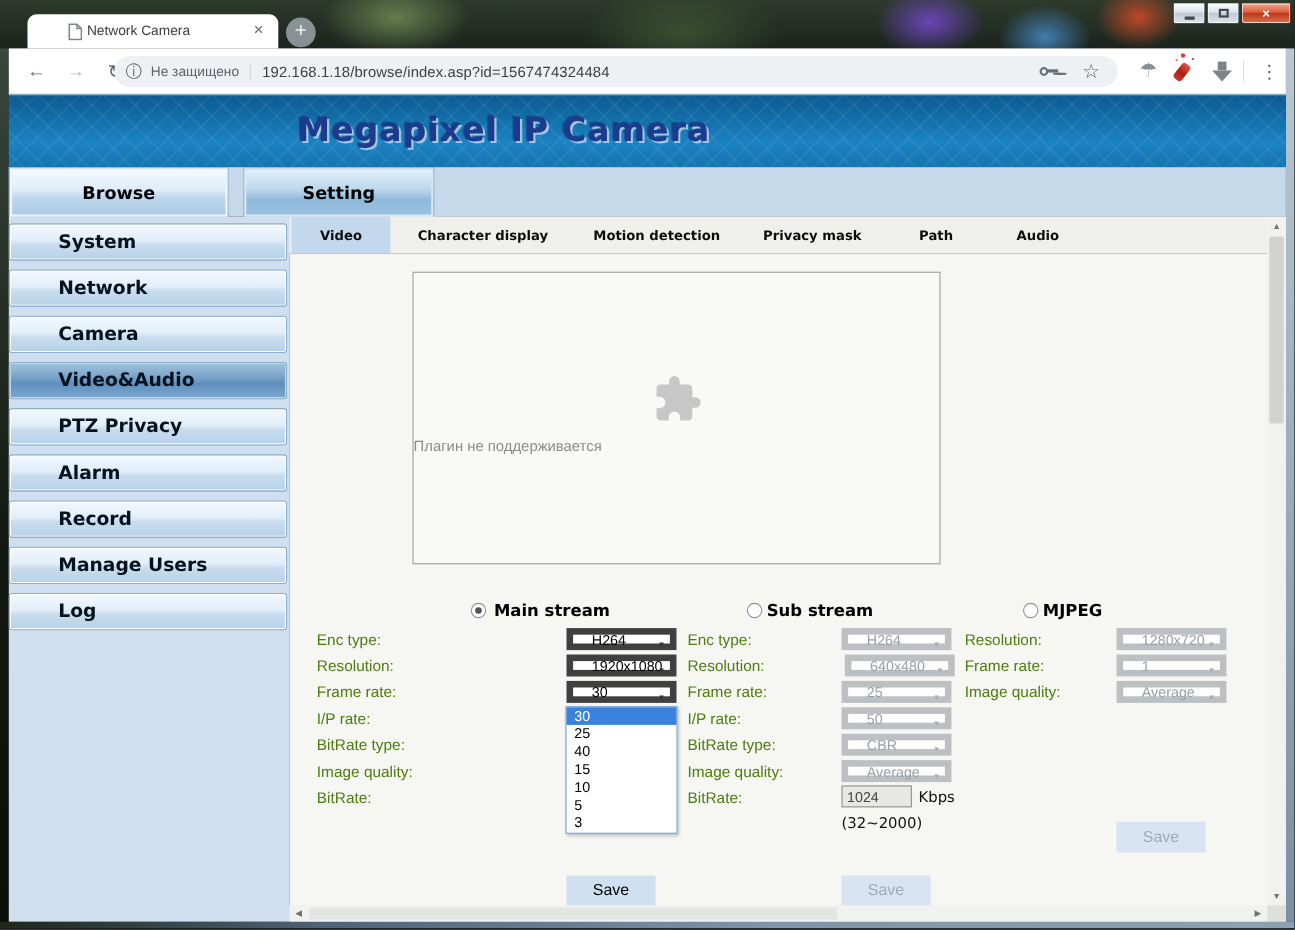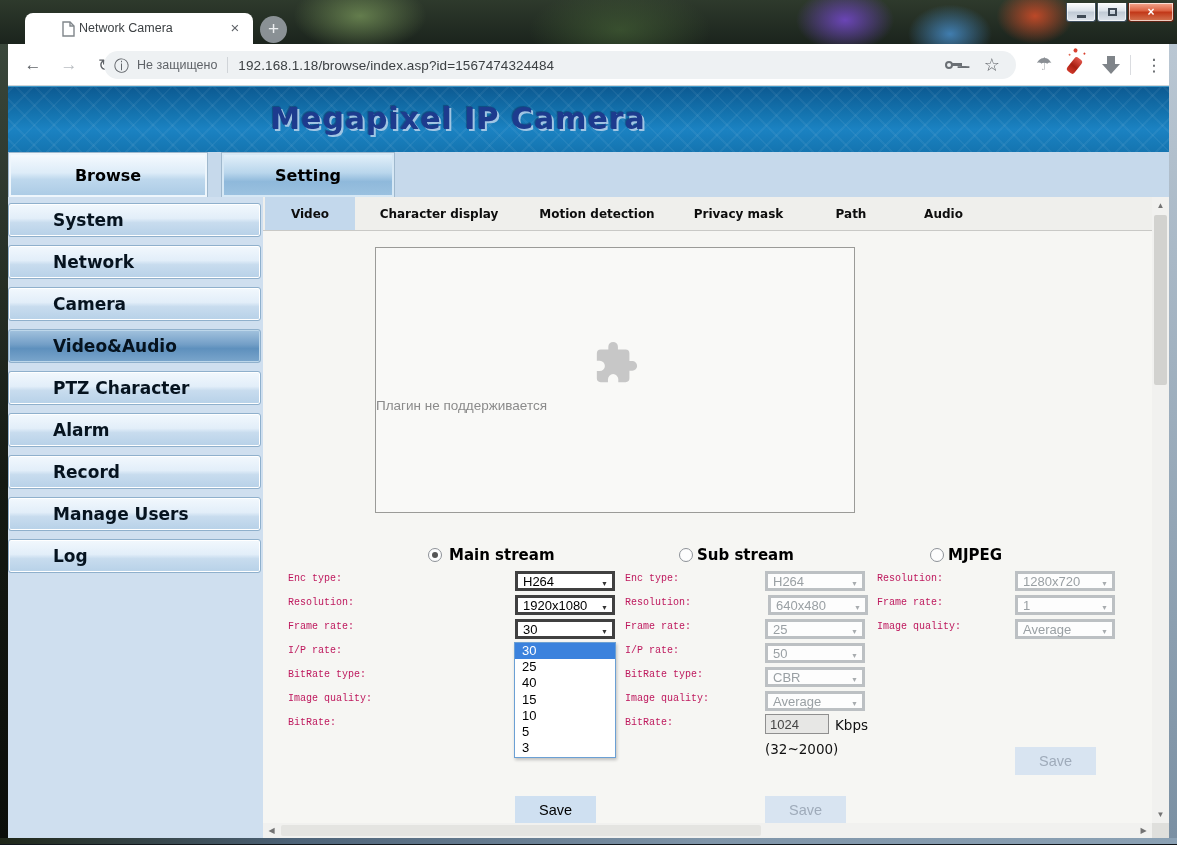--- a/index.html
+++ b/index.html
@@ -98,25 +98,25 @@
     font-family:"DejaVu Sans",sans-serif;font-weight:bold;font-size:12px;color:#0d0d0d;}
   .ctab.active{background:#c3d8ec;}
 
   .plugin-box{left:112px;top:50px;width:480px;height:266px;background:#f9f9f7;border:1px solid #9b9b98;box-sizing:border-box;}
   .plugin-msg{position:absolute;left:0;top:150px;width:100%;text-align:left;font-size:13.5px;color:#8b8b8b;}
   .puzzle{position:absolute;left:217px;top:92px;}
 
   .radio{width:14px;height:14px;border-radius:50%;border:1px solid #8d9298;background:#fdfdfd;box-sizing:border-box;}
   .radio.checked::after{content:"";position:absolute;left:3px;top:3px;width:6px;height:6px;border-radius:50%;background:#555;}
   .rlabel{font-family:"DejaVu Sans",sans-serif;font-weight:bold;font-size:15px;color:#000;}
-  .flabel{font-family:Liberation Mono, monospace;font-size:10px;color:#be185d;}
+  .flabel{font-family:Liberation Sans, sans-serif;font-size:14px;color:#4d7c0f;}
   .slabel{font-family:"DejaVu Sans",sans-serif;font-size:13.5px;color:#111;}
 
-  .sel{width:100px;height:20px;background:#fff;border:3px solid #404040;box-sizing:border-box;
-    font-size:13px;color:#000;display:flex;align-items:center;padding-left:5px;}
+  .sel{width:100px;height:20px;background:#fff;border:6px solid #404040;box-sizing:border-box;
+    font-size:13px;color:#000;display:flex;align-items:center;padding-left:17px;}
   .sel .arrow{position:absolute;right:4px;top:6px;font-size:7px;color:#333;line-height:8px;}
   .sel.disabled{color:#9aa0a4;border-color:#bcc0c3;background:#fdfdfd;}
   .sel.disabled .arrow{color:#a8acaf;}
 
   .droplist{left:251px;top:445px;width:102px;height:116px;background:#fff;border:1px solid #6ba0d4;
     box-sizing:border-box;box-shadow:1px 2px 3px rgba(0,0,0,.22);z-index:5;}
   .dropitem{height:16.2px;line-height:16.2px;font-size:13px;padding-left:7px;color:#000;}
   .dropitem.selected{background:#3b82dd;color:#fff;}
 
   .bitrate-input{left:502px;top:517px;width:64px;height:20px;background:#e7e7e5;border:1px solid #8f8f8f;
@@ -195,21 +195,21 @@
   <div class="navband abs">
     <div class="bigtab browse abs">Browse</div>
     <div class="bigtab setting abs">Setting</div>
   </div>
 
   <div class="sidebar abs">
     <div class="side-btn abs" style="top:6px">System</div>
     <div class="side-btn abs" style="top:48px">Network</div>
     <div class="side-btn abs" style="top:90px">Camera</div>
     <div class="side-btn active abs" style="top:132px">Video&amp;Audio</div>
-    <div class="side-btn abs" style="top:174px">PTZ Character</div>
+    <div class="side-btn abs" style="top:174px">PTZ Privacy</div>
     <div class="side-btn abs" style="top:216px">Alarm</div>
     <div class="side-btn abs" style="top:258px">Record</div>
     <div class="side-btn abs" style="top:300px">Manage Users</div>
     <div class="side-btn abs" style="top:342px">Log</div>
   </div>
 
   <div class="content abs">
 
     <div class="ctabrow abs">
       <div class="ctab active abs" style="left:2px;width:90px">Video</div>

